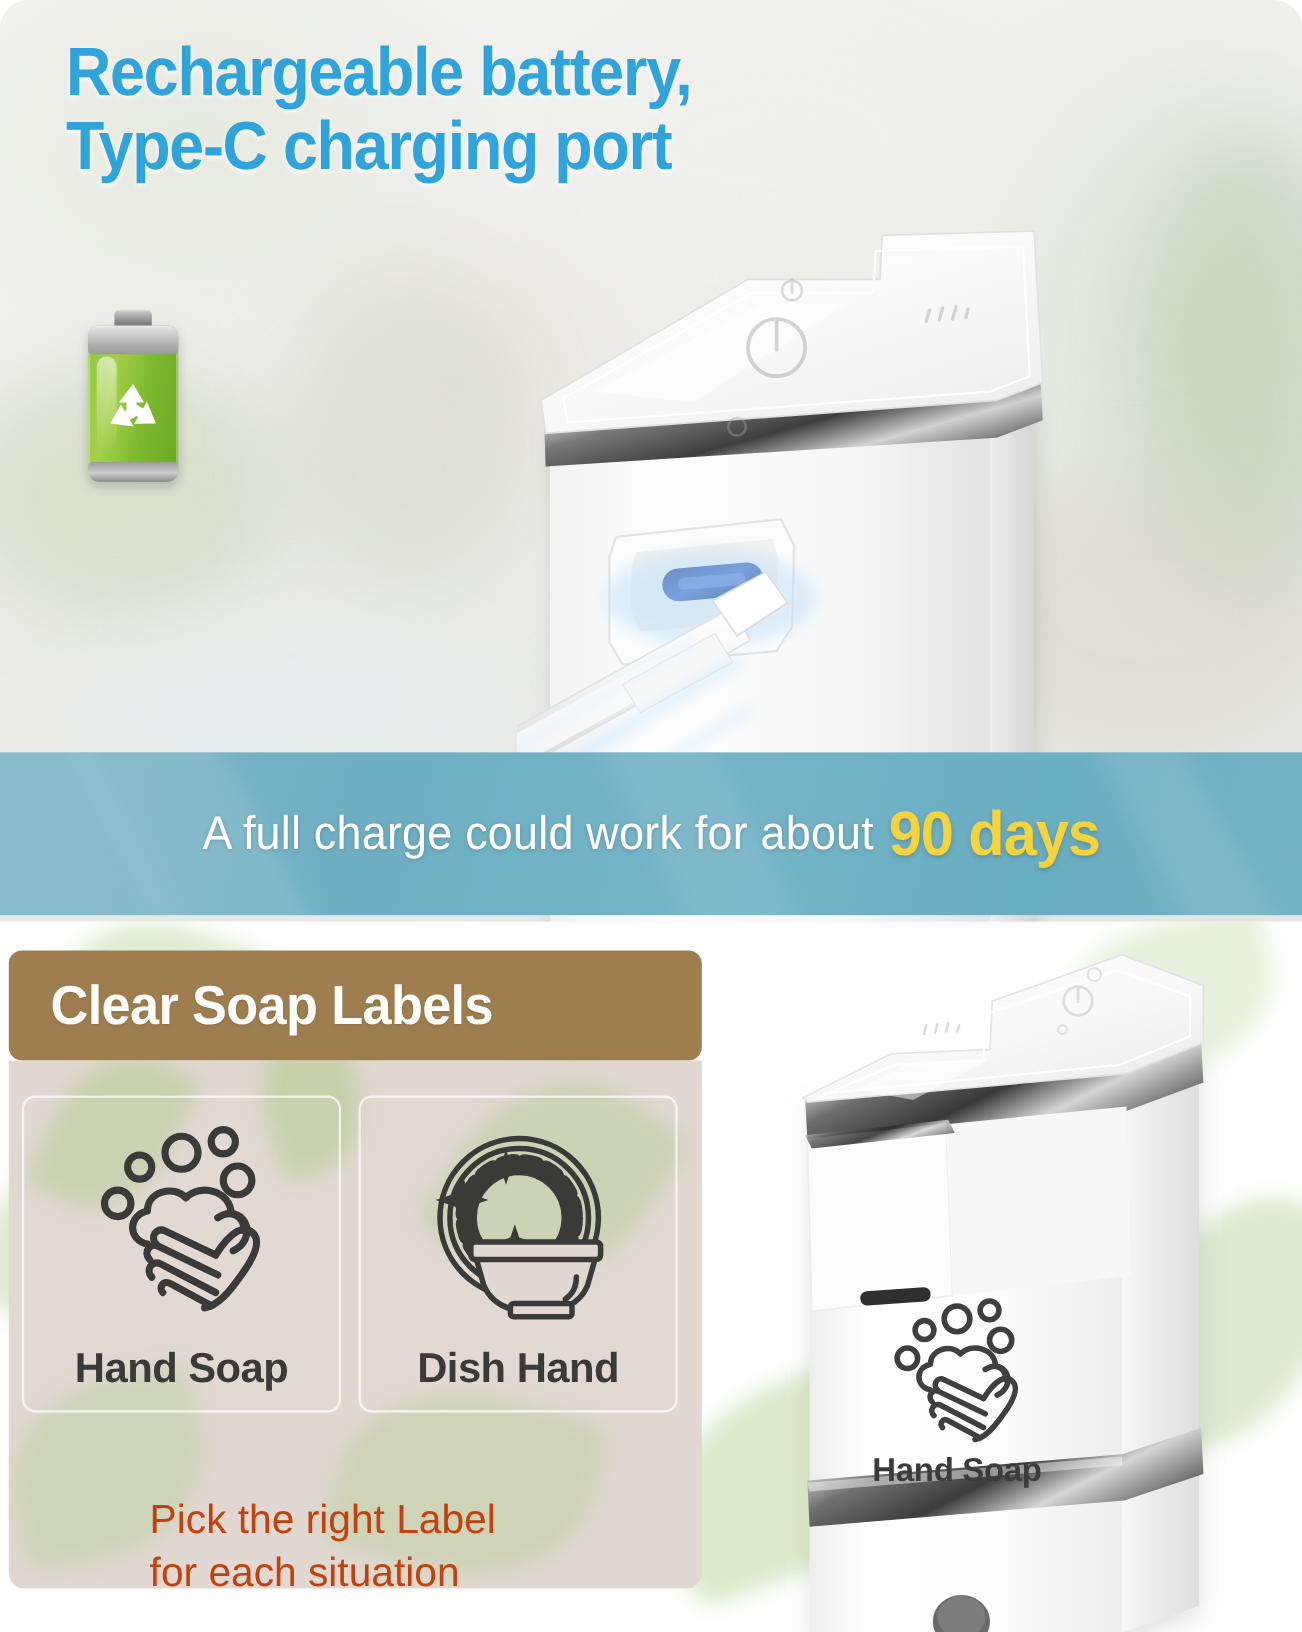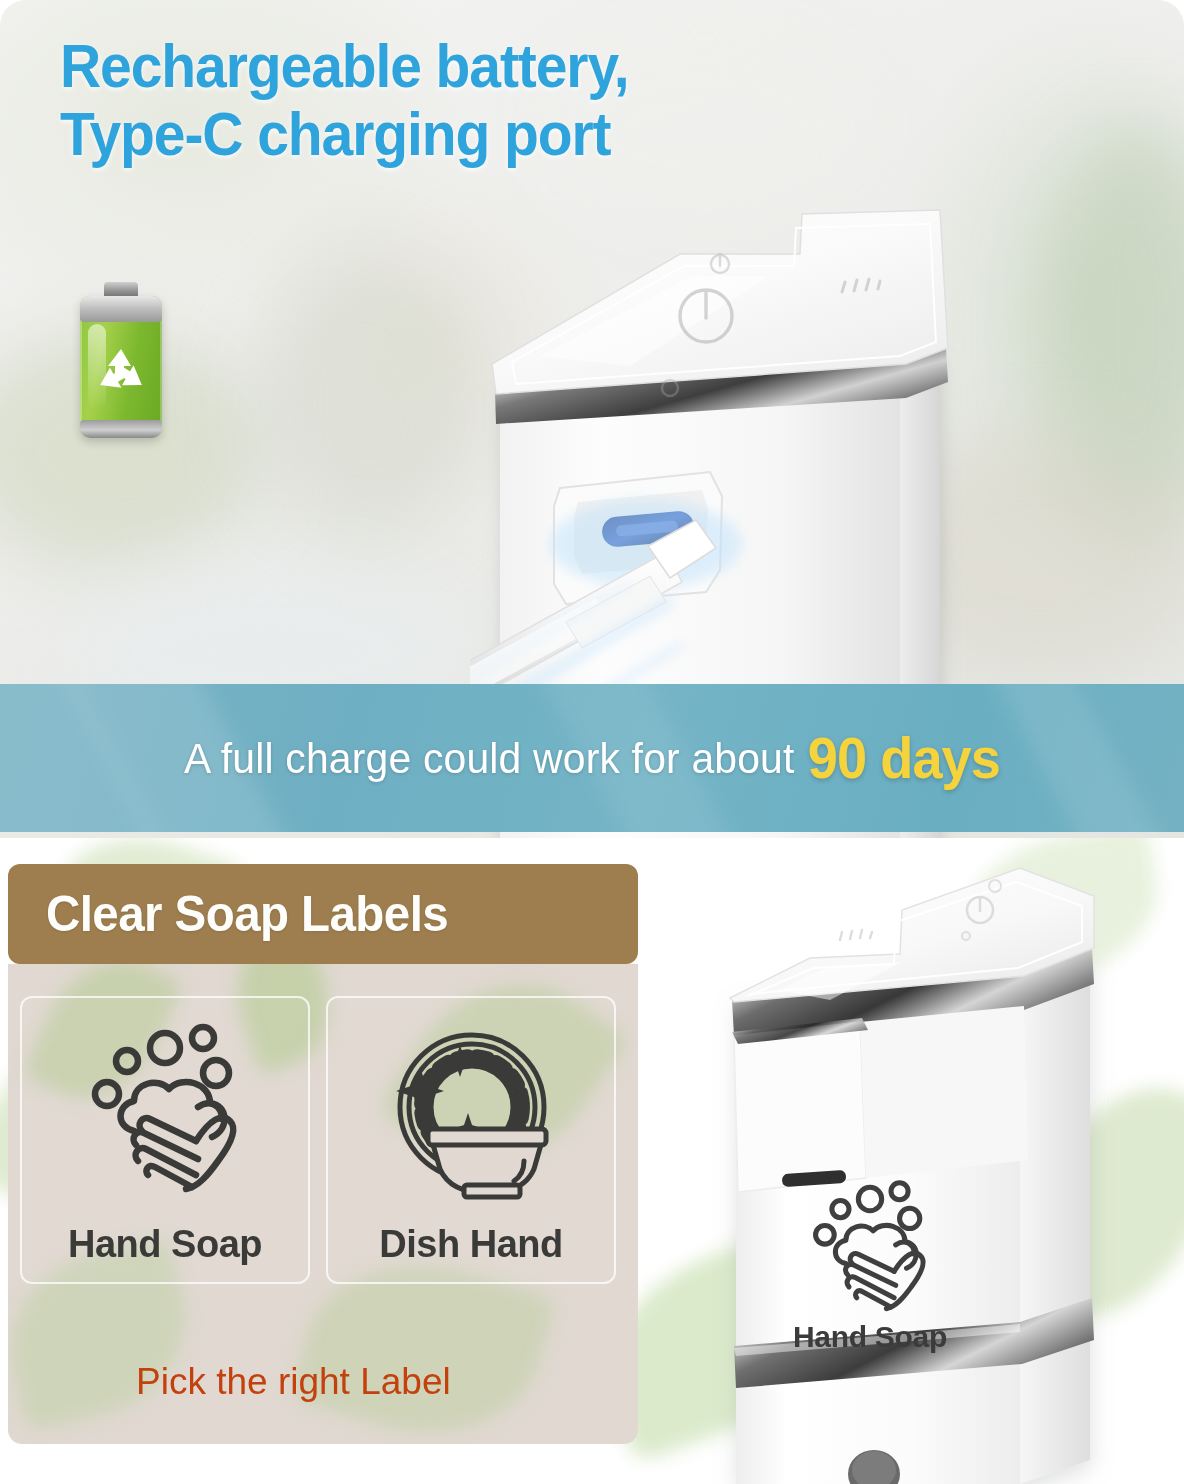--- a/index.html
+++ b/index.html
@@ -360,20 +360,21 @@
                 <path d="M148 140 C148 150 144 156 138 160" fill="none" stroke="#3a3a38" stroke-width="5" stroke-linecap="round"></path>
               </g>
             </svg>
           </div>
           <div class="card-label">Dish Hand</div>
         </div>
       </div>
 
       <div class="pick-text">
         <div>Pick the right Label</div>
+        <div>for each situation</div>
       </div>
     </div>
 
     <div class="disp-bot">
       <svg width="430" height="636" viewBox="0 0 430 636">
         <defs>
           <linearGradient id="bBody" x1="0" y1="0" x2="1" y2="0">
             <stop offset="0%" stop-color="#eeeeee"></stop>
               <stop offset="18%" stop-color="#ffffff"></stop>
             <stop offset="62%" stop-color="#fbfbfb"></stop>

